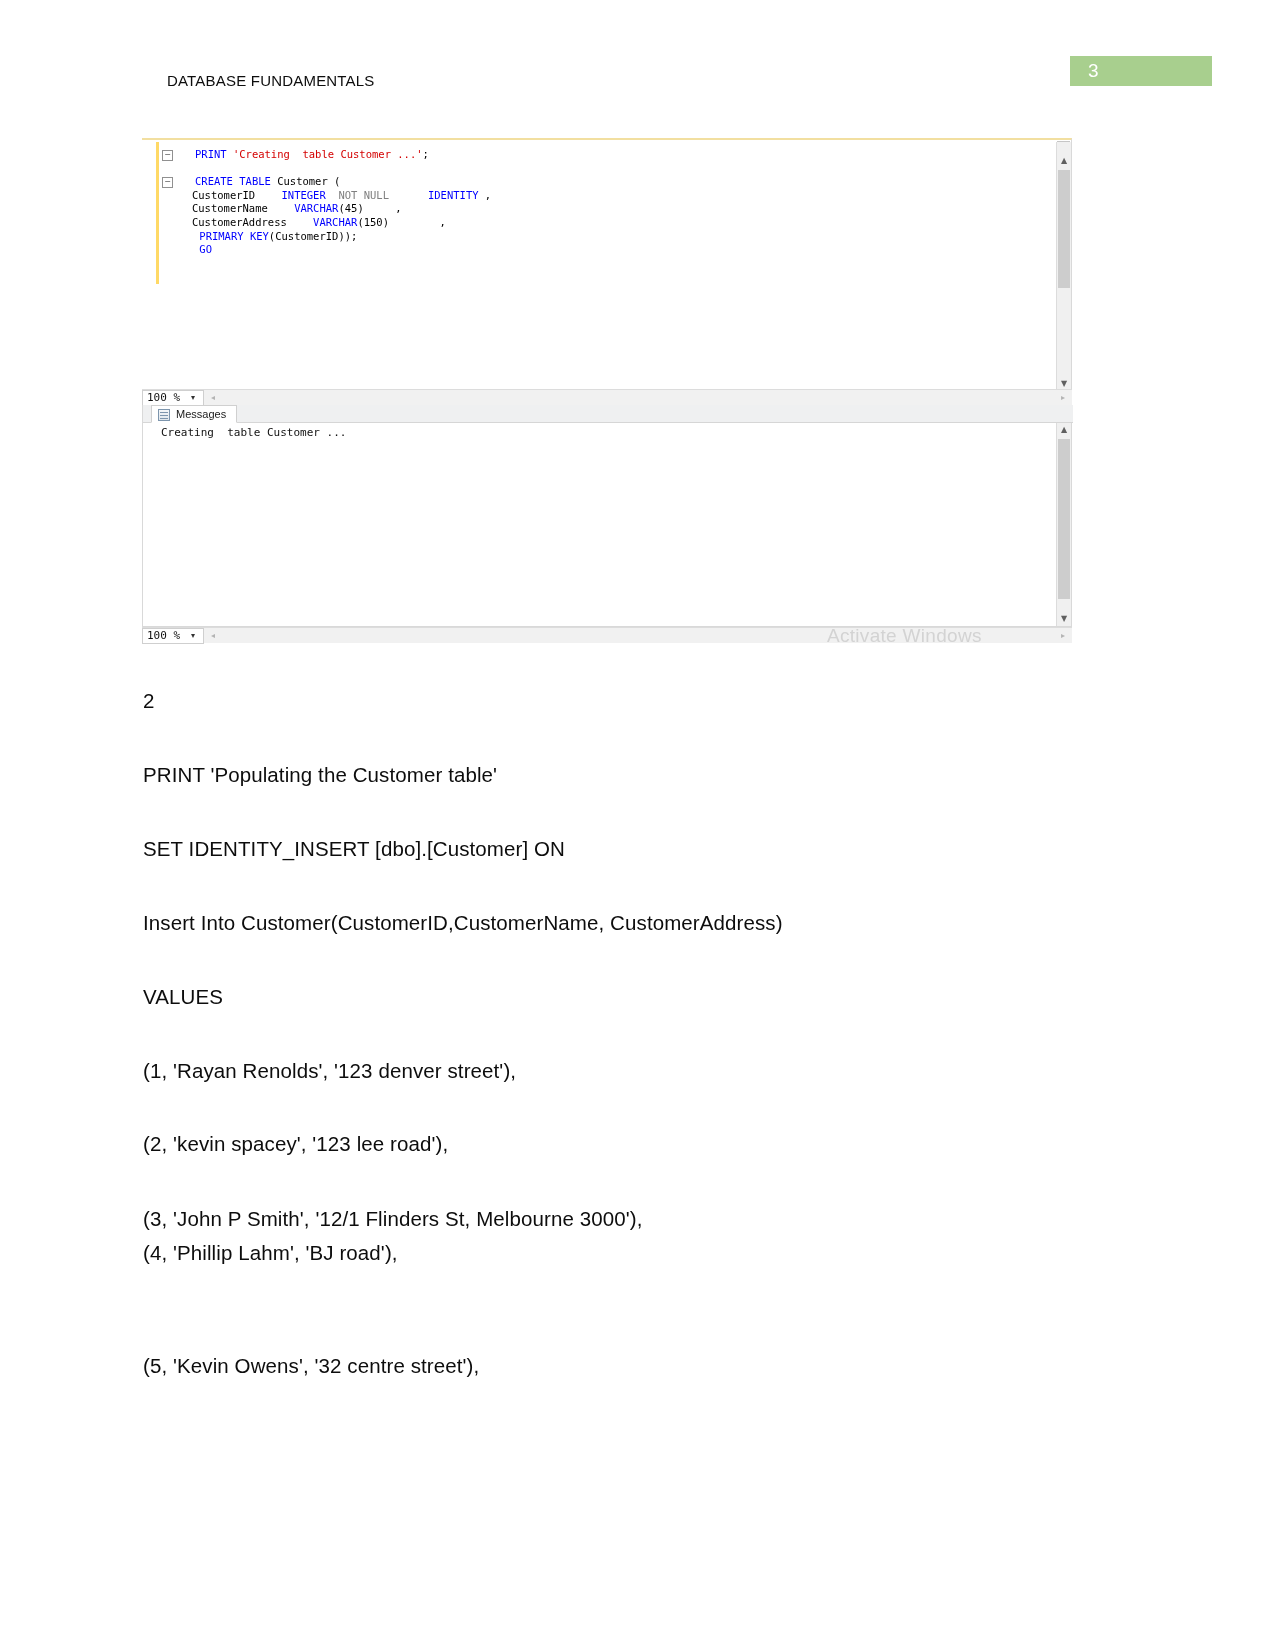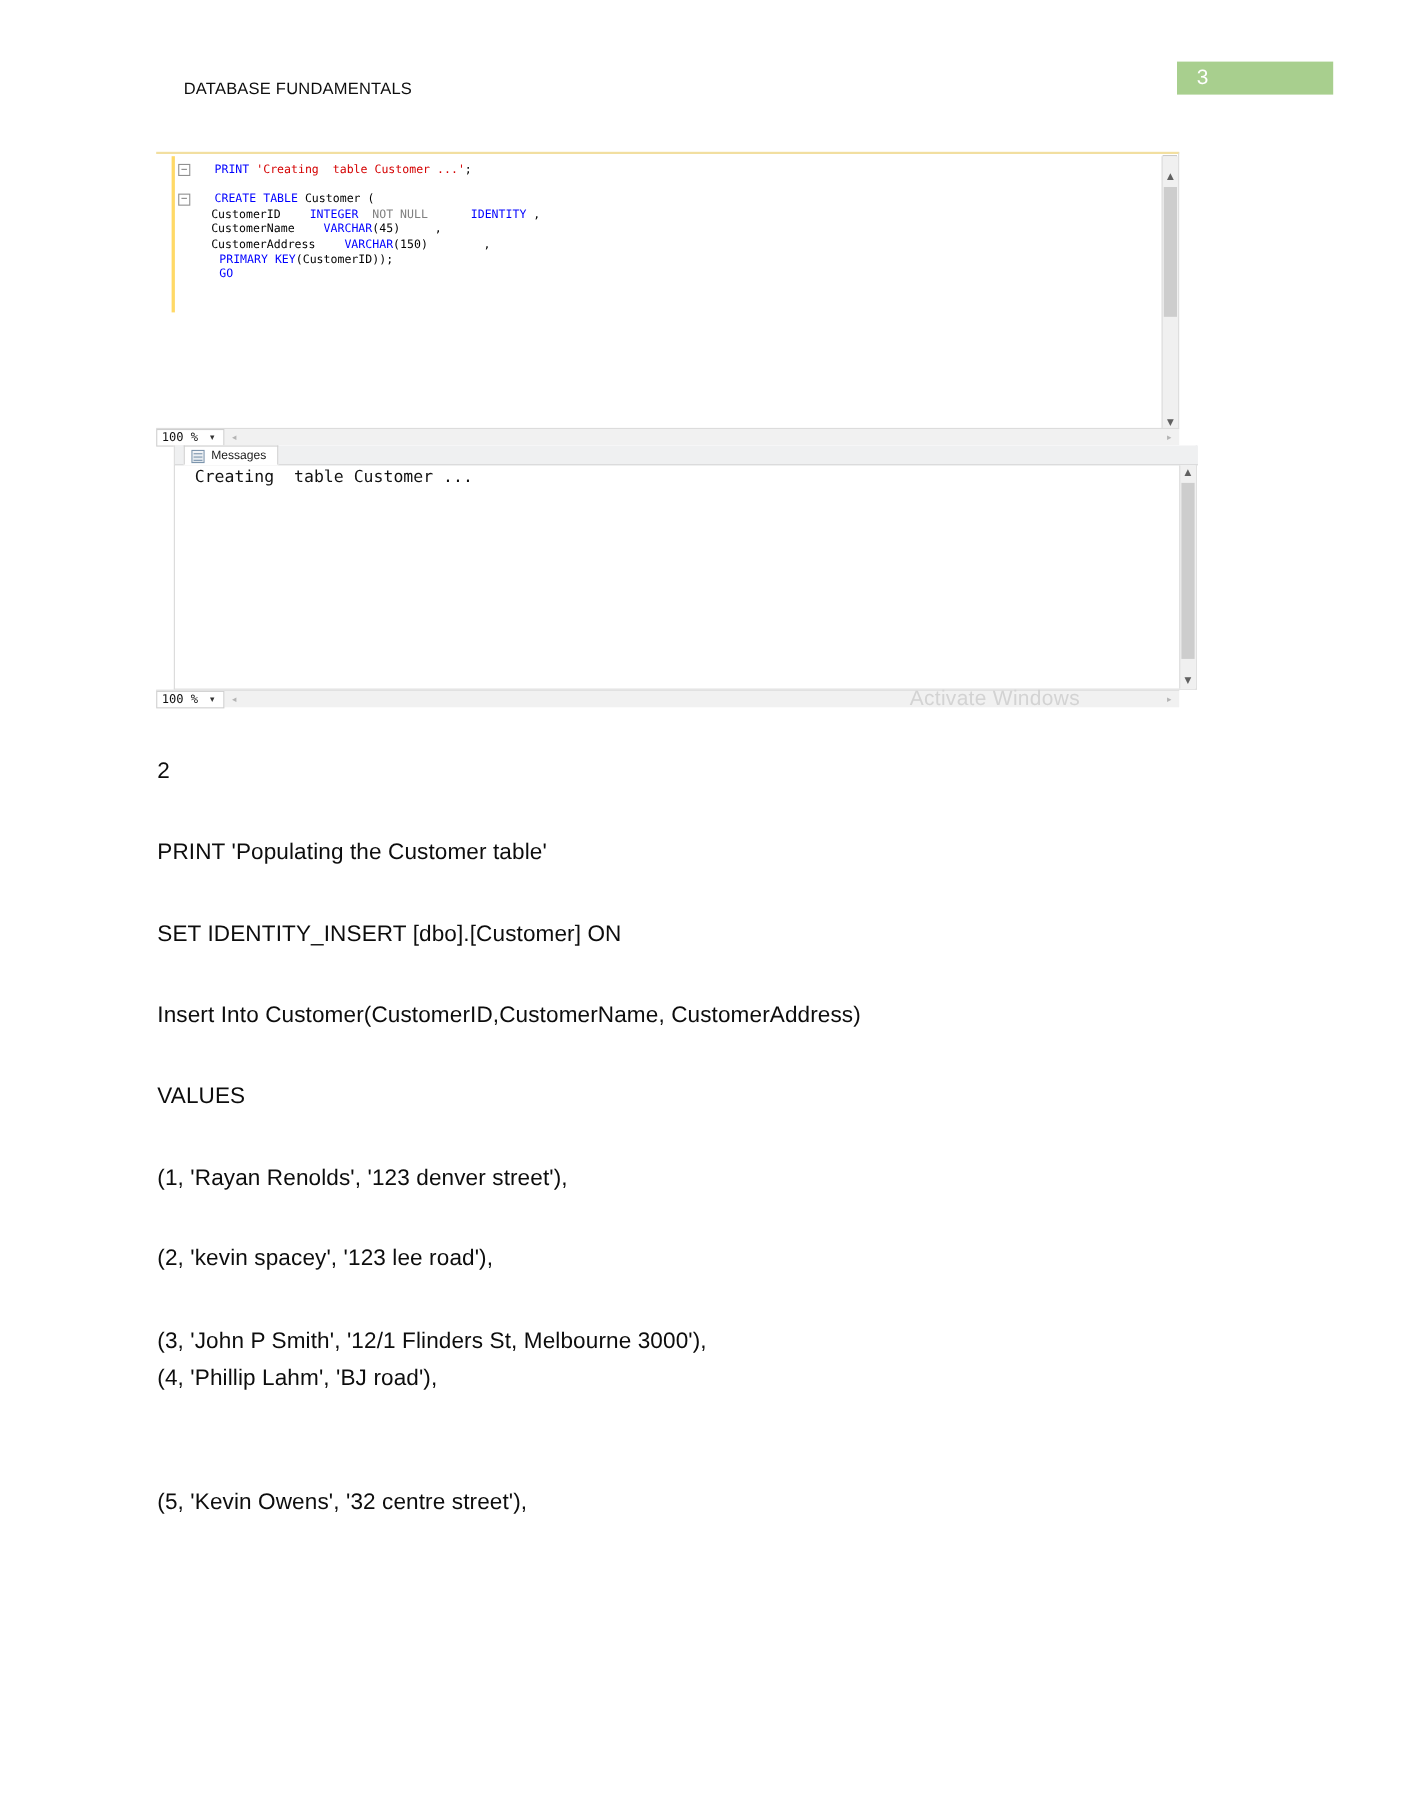--- a/index.html
+++ b/index.html
@@ -201,21 +201,20 @@
 
   
   .results-pane {
     position: absolute;
     left: 0; top: 267px;
     width: 930px; height: 222px;
     background: #ffffff;
     border: 1px solid #d9d9d9;
     border-top: none;
     box-sizing: border-box;
-    margin-left: 16px;
   }
   .tabstrip {
     position: absolute;
     left: 0; top: 0;
     width: 930px; height: 18px;
     background: #eff0f1;
     border-bottom: 1px solid #d6d6d6;
     box-sizing: border-box;
   }
   .tab {
@@ -246,21 +245,21 @@
     height: 1px;
     background: #7d95ad;
   }
   .tab-icon i:nth-child(1) { top: 2px; }
   .tab-icon i:nth-child(2) { top: 5px; }
   .tab-icon i:nth-child(3) { top: 8px; }
   .msg-text {
     position: absolute;
     left: 18px; top: 21px;
     font-family: "DejaVu Sans Mono", monospace;
-    font-size: 15px;
+    font-size: 11px;
     line-height: 14px;
     color: #111111;
     white-space: pre;
   }
   .res-scroll {
     position: absolute;
     right: 0; top: 18px;
     width: 15px; height: 203px;
     background: #f0f0f0;
     border-left: 1px solid #dcdcdc;

